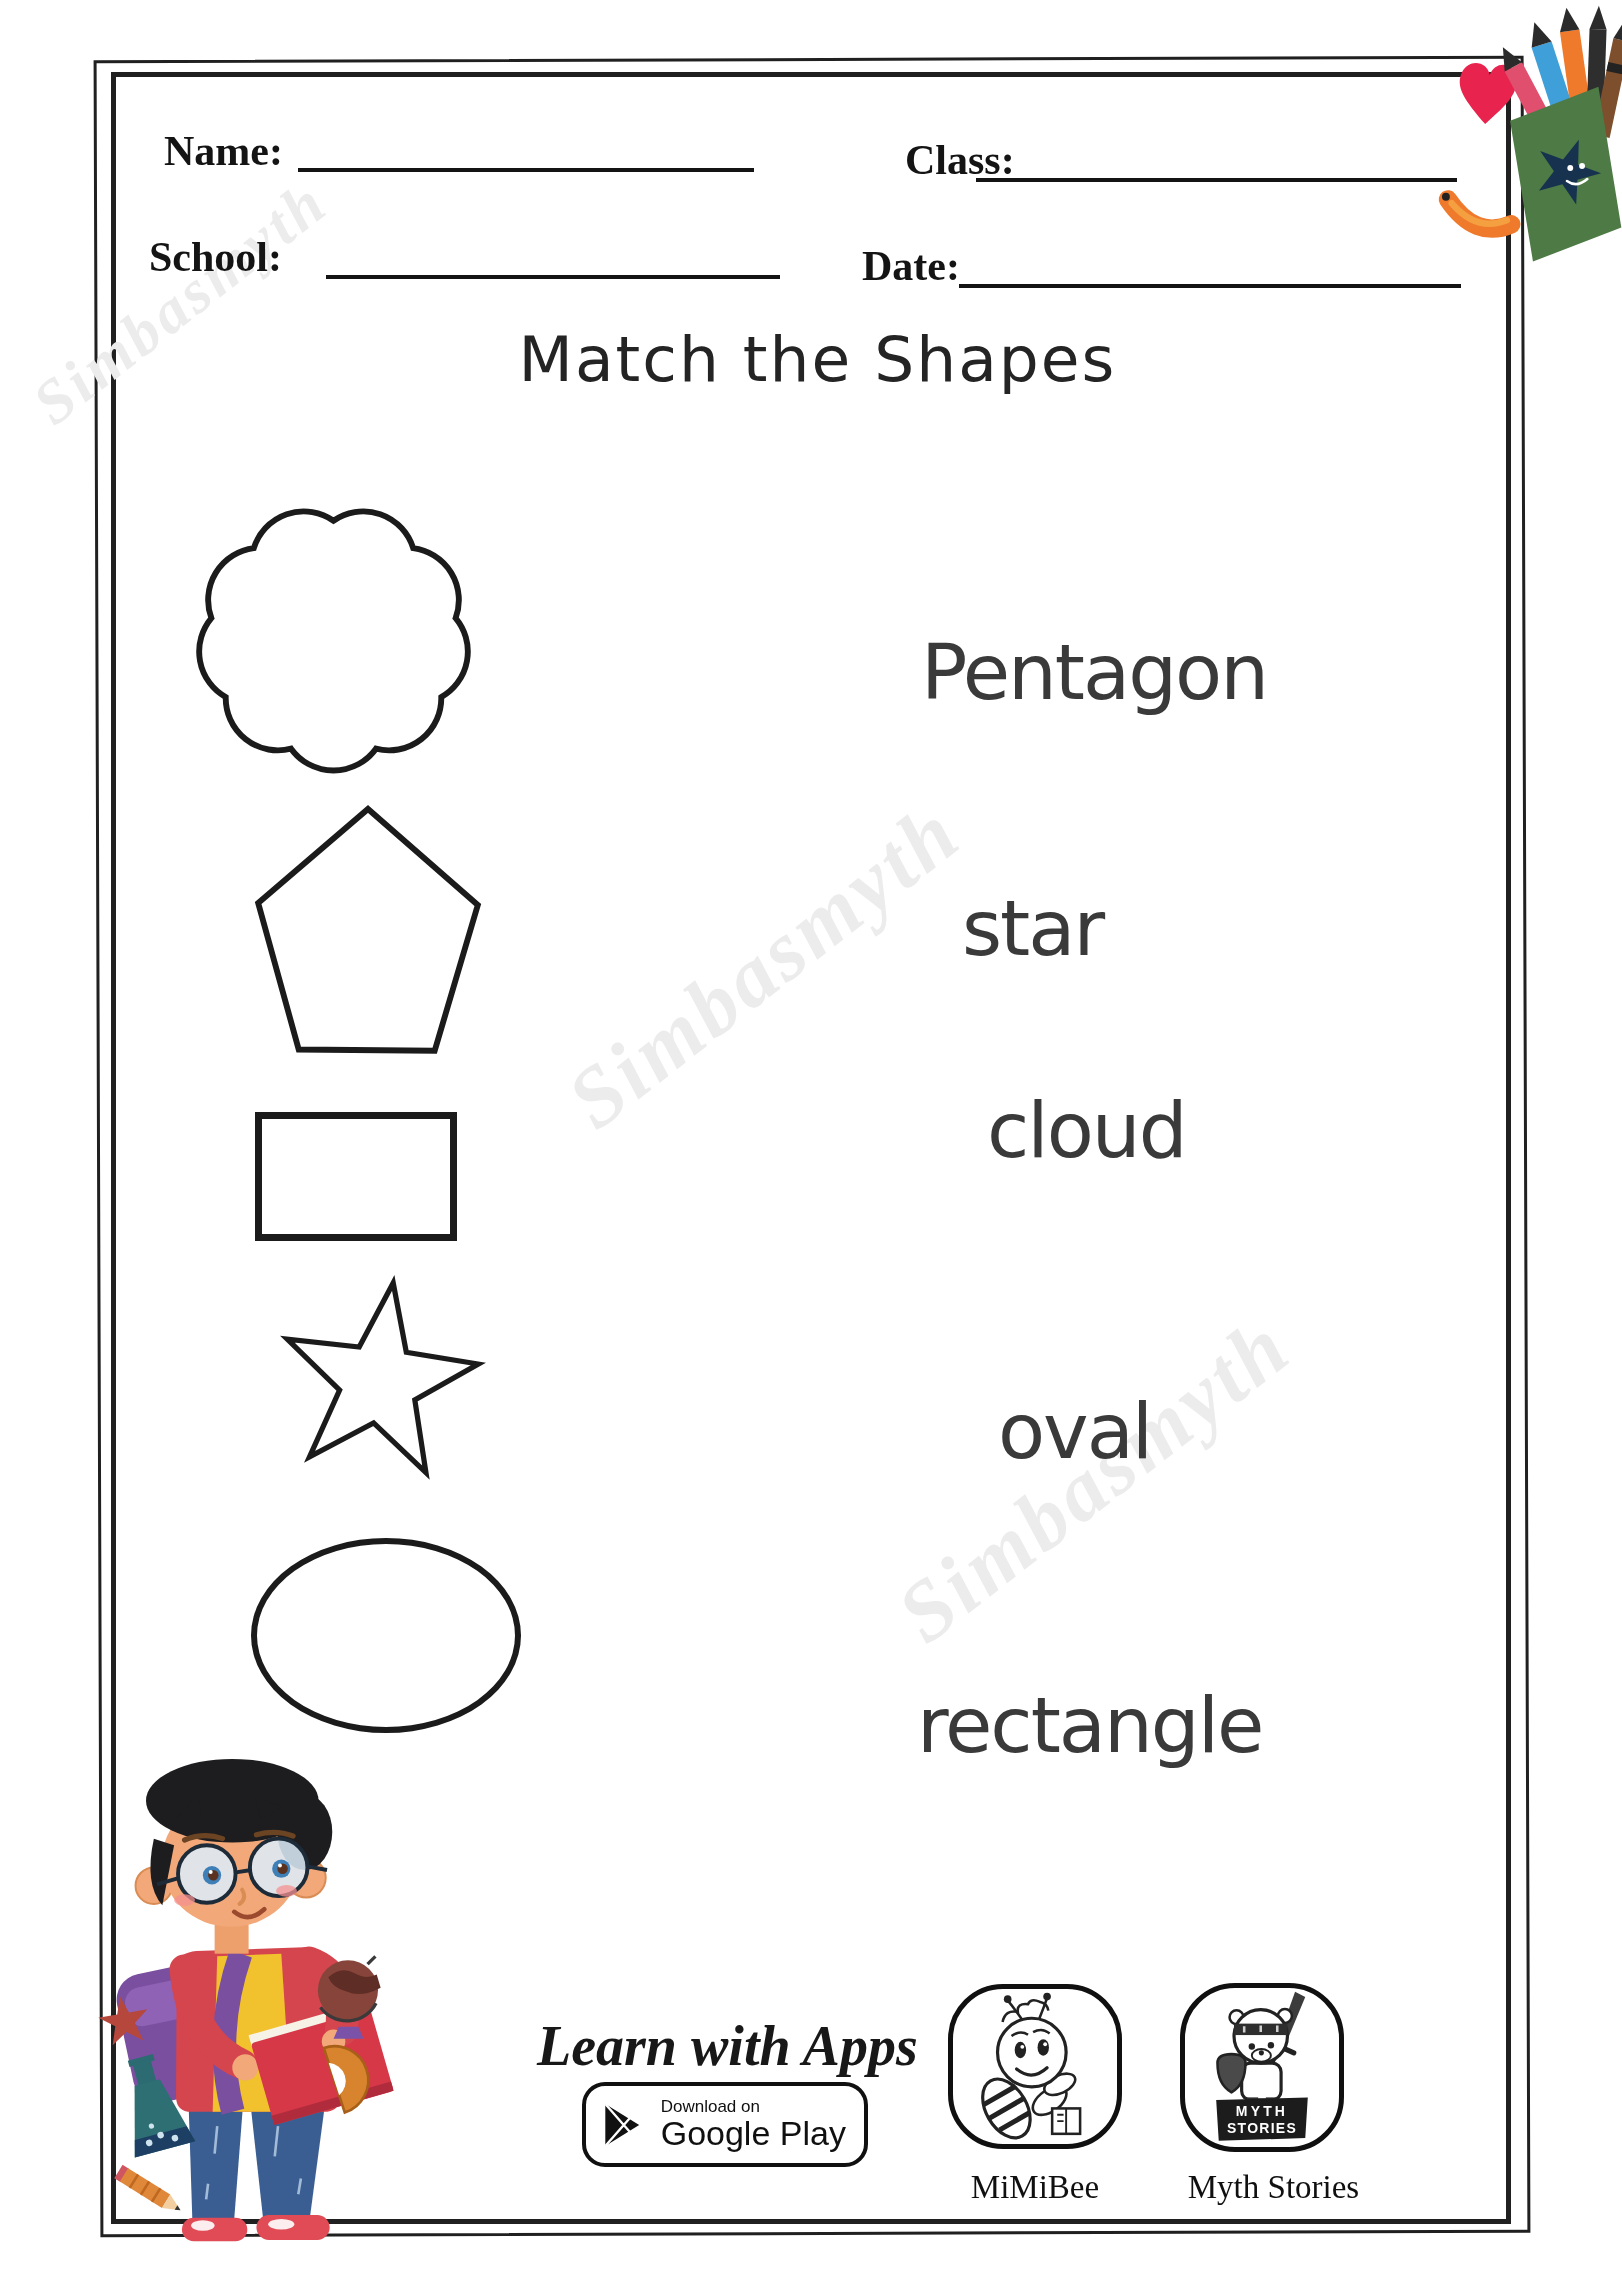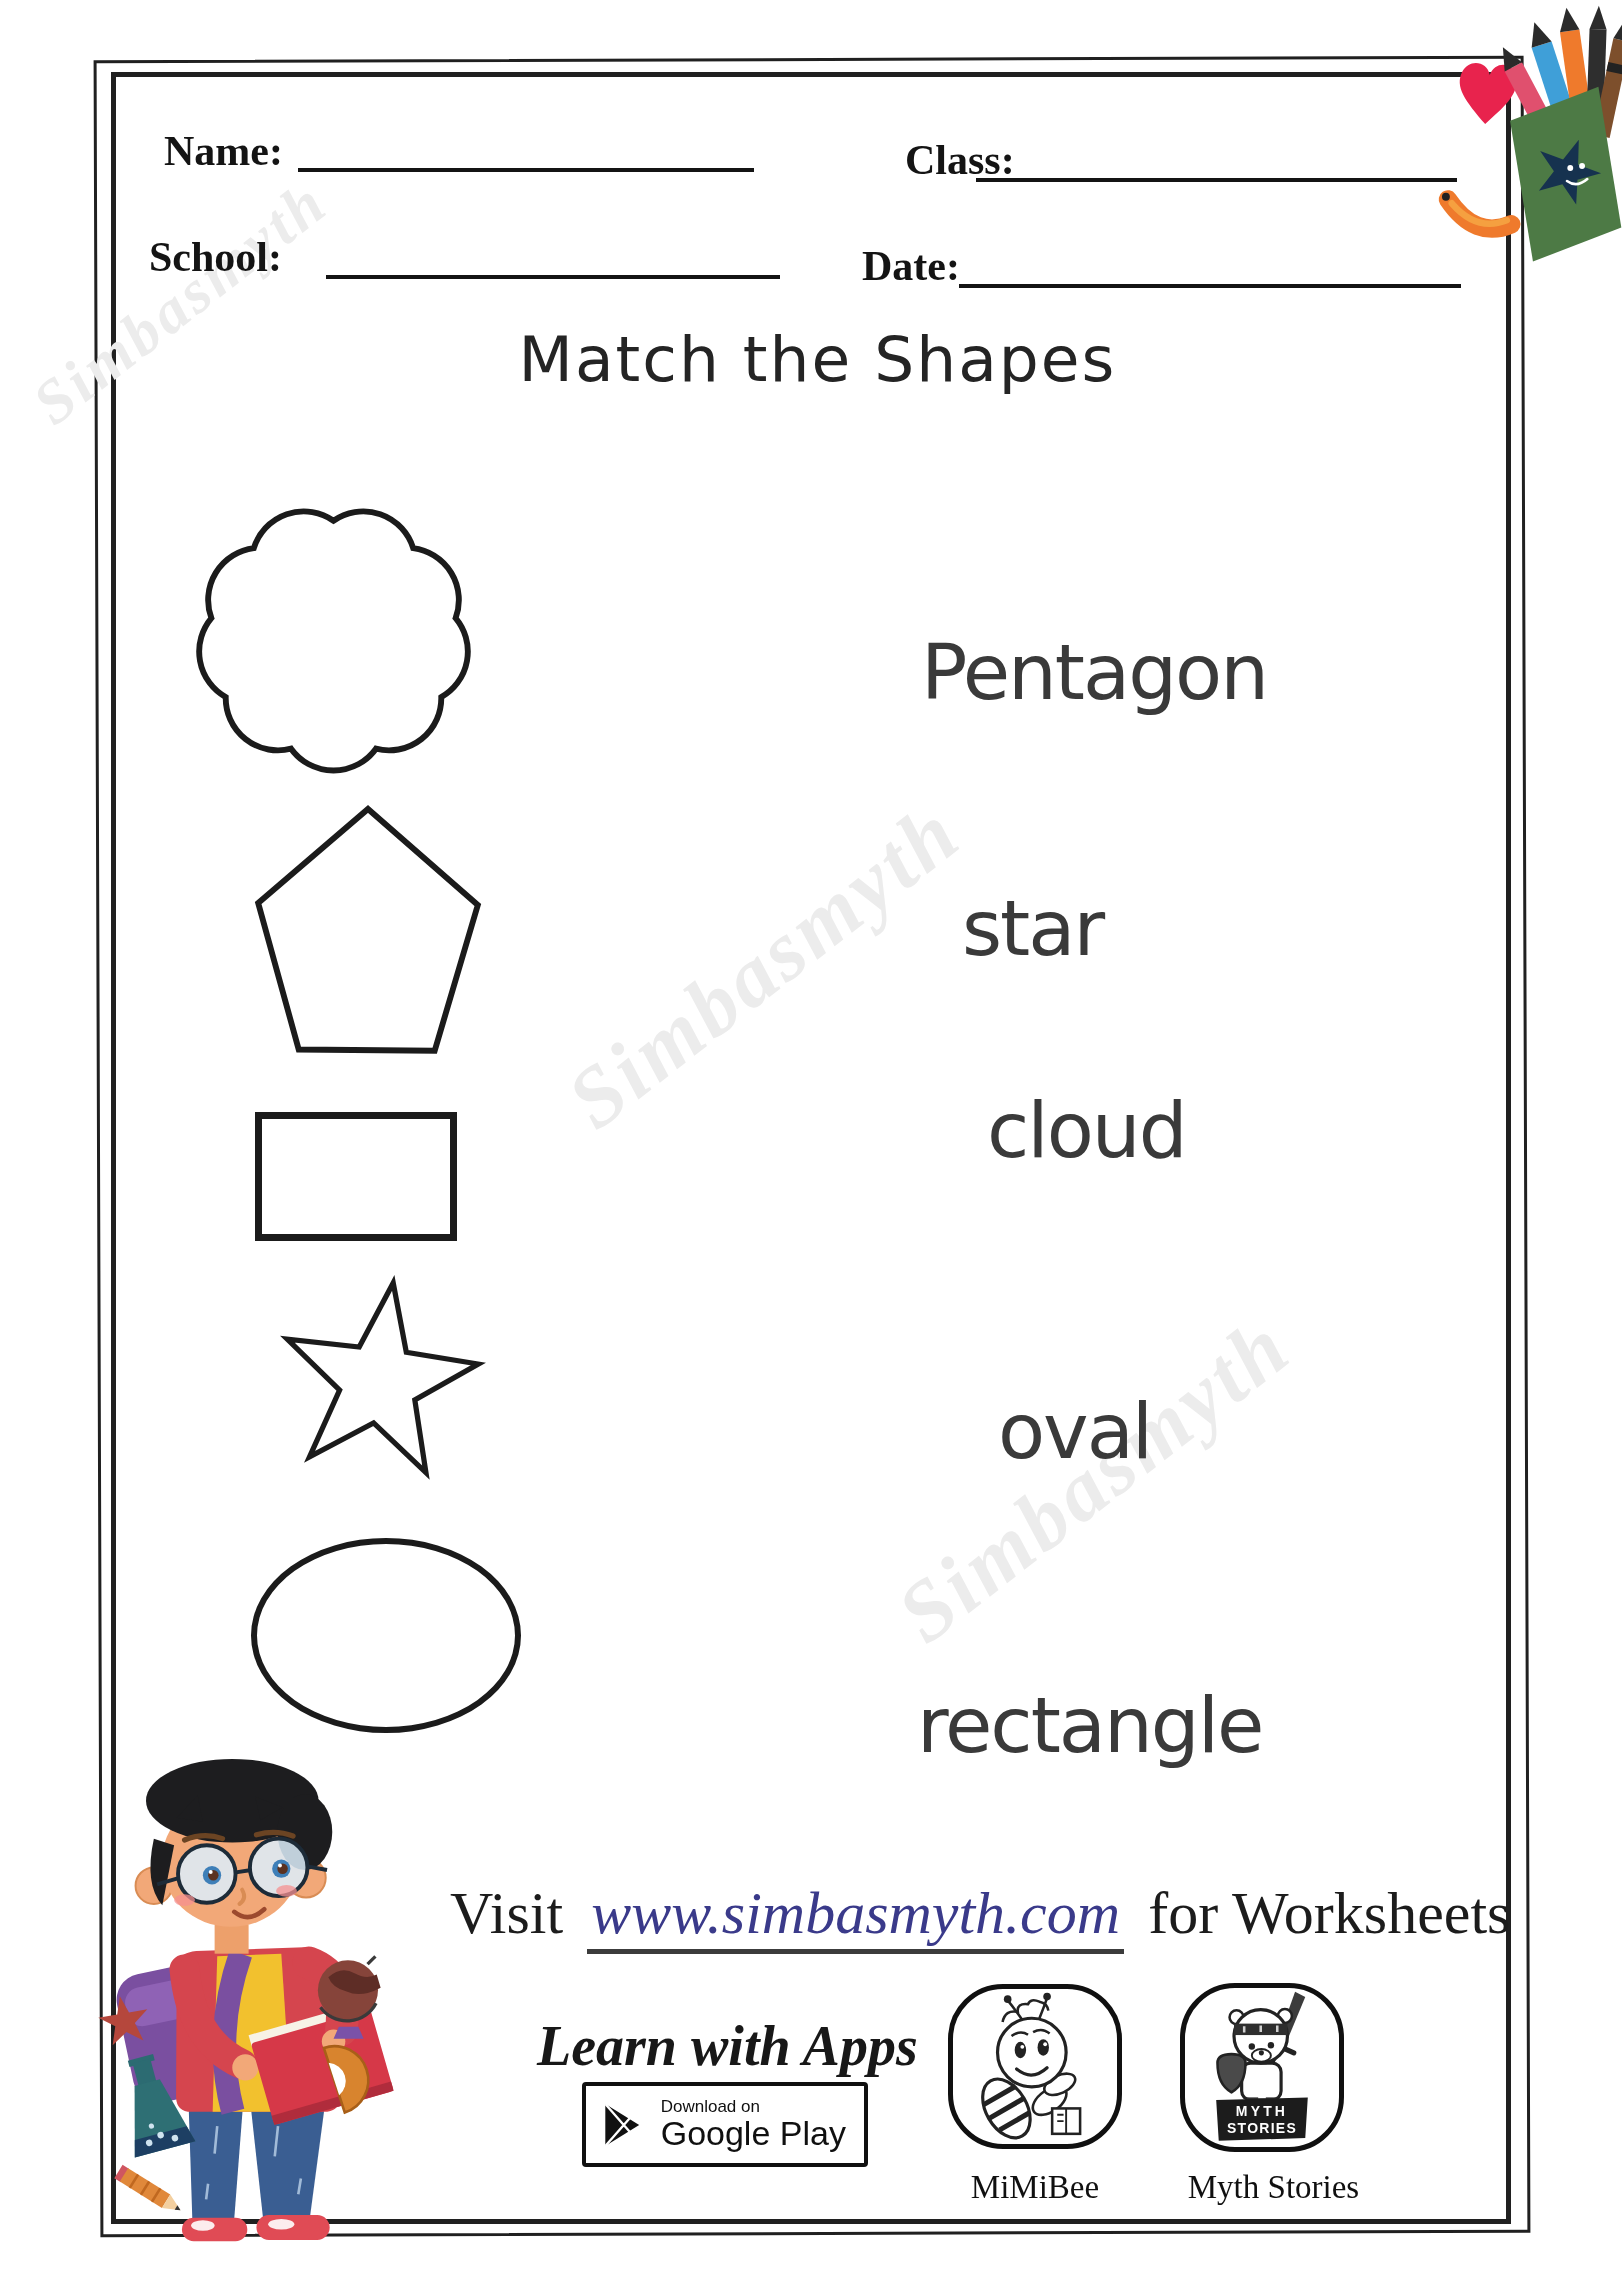--- a/index.html
+++ b/index.html
@@ -51,21 +51,21 @@
   
   #pencil-cup{position:absolute;left:1436px;top:3.3px;}
   #boy{position:absolute;left:46px;top:1734px;}
 
   
   #visit-line{position:absolute;left:450px;top:1879px;font-size:60px;white-space:nowrap;color:#1c1c1c;}
   #visit-link{font-style:italic;color:#3a3a8a;border-bottom:5.2px solid #3c3c3c;padding:0 3.9px 2.6px 3.9px;margin:0 9.2px;}
   #learn{position:absolute;left:537px;top:2014px;font-size:56px;font-weight:bold;font-style:italic;color:#181818;white-space:nowrap;}
 
   #play-badge{position:absolute;left:582px;top:2082px;width:286px;height:85px;box-sizing:border-box;
-              border:4.6px solid #101010;border-radius:4px;background:#fff;display:flex;align-items:center;
+              border:4.6px solid #101010;border-radius:23px;background:#fff;display:flex;align-items:center;
               padding:0 17px;gap:15.7px;}
   #play-badge .txt{font-family:"Liberation Sans",sans-serif;color:#101010;line-height:1.05;}
   #play-badge .l1{font-size:17px;}
   #play-badge .l2{font-size:34px;letter-spacing:0px;}
 
   .app-icon{position:absolute;box-sizing:border-box;border:5.2px solid #101010;border-radius:55px;background:#fff;}
   #app-icon-1{left:948px;top:1984px;width:174px;height:165px;}
   #app-icon-2{left:1180px;top:1983px;width:164px;height:169px;}
   .app-label{position:absolute;font-size:33px;color:#101010;text-align:center;line-height:1;white-space:nowrap;}
   #app-label-1{left:948px;width:174px;top:2171px;}
@@ -241,25 +241,20 @@
       <path d="M420,418 A50,50 0 0 0 505,412" stroke="#3a3a3a" stroke-width="5" fill="none"></path>
       <path d="M492,352 L504,340" stroke="#3a3a3a" stroke-width="5"></path>
       <polygon points="448,448 478,448 486,466 440,466" fill="#7a52a8"></polygon>
     </g>
     <g transform="rotate(-18 470 515)">
       <path d="M438,468 A52,52 0 0 1 438,572 Z" fill="#d8842e" stroke="#a85f18" stroke-width="4"></path>
       <path d="M438,492 A28,28 0 0 1 438,544 Z" fill="#ffffff"></path>
     </g>
   </svg>
 
-  <div id="visit-line">
-    <span>Visit</span>
-    <span id="visit-link">www.simbasmyth.com</span>
-    <span>for Worksheets</span>
-  </div>
 
   <div id="learn">Learn with Apps</div>
 
   <div id="play-badge">
     <svg width="42" height="50" viewBox="0 0 72 80">
       <polygon points="4,4 4,76 62,40" fill="#111"></polygon>
       <path d="M4,4 L48,54 M4,76 L48,26" stroke="#fff" stroke-width="4"></path>
     </svg>
     <div class="txt">
       <div class="l1">Download on</div>

